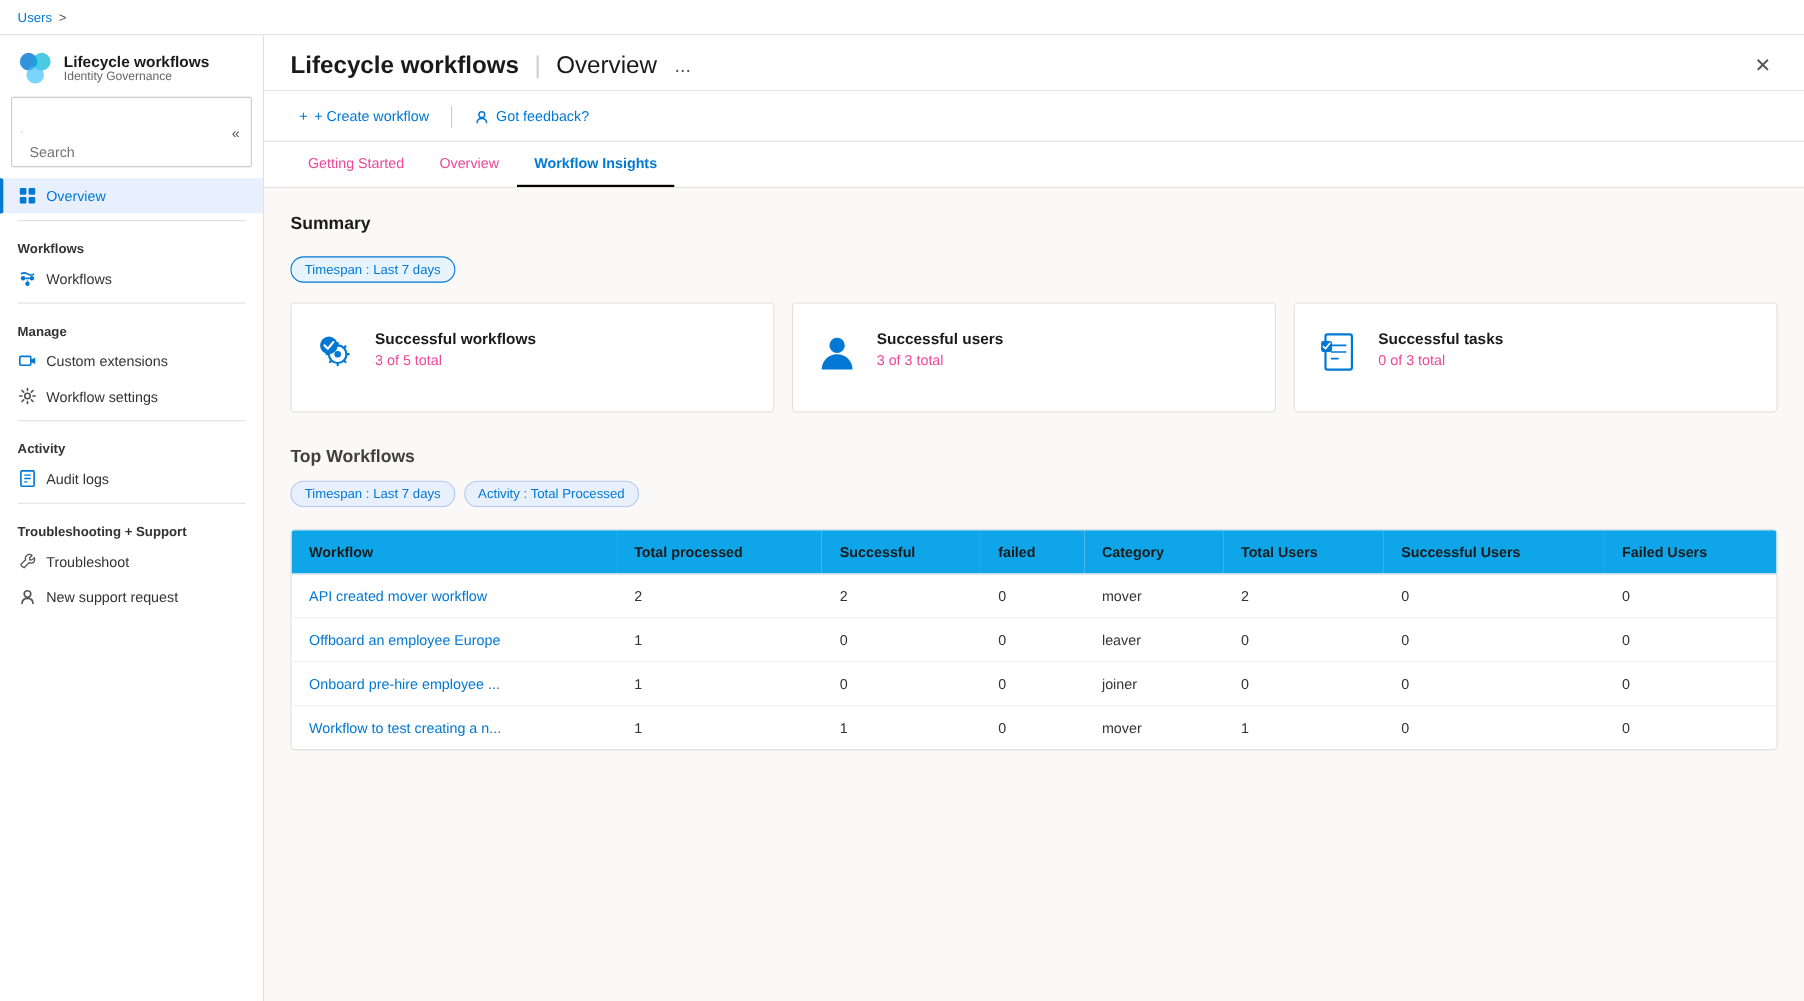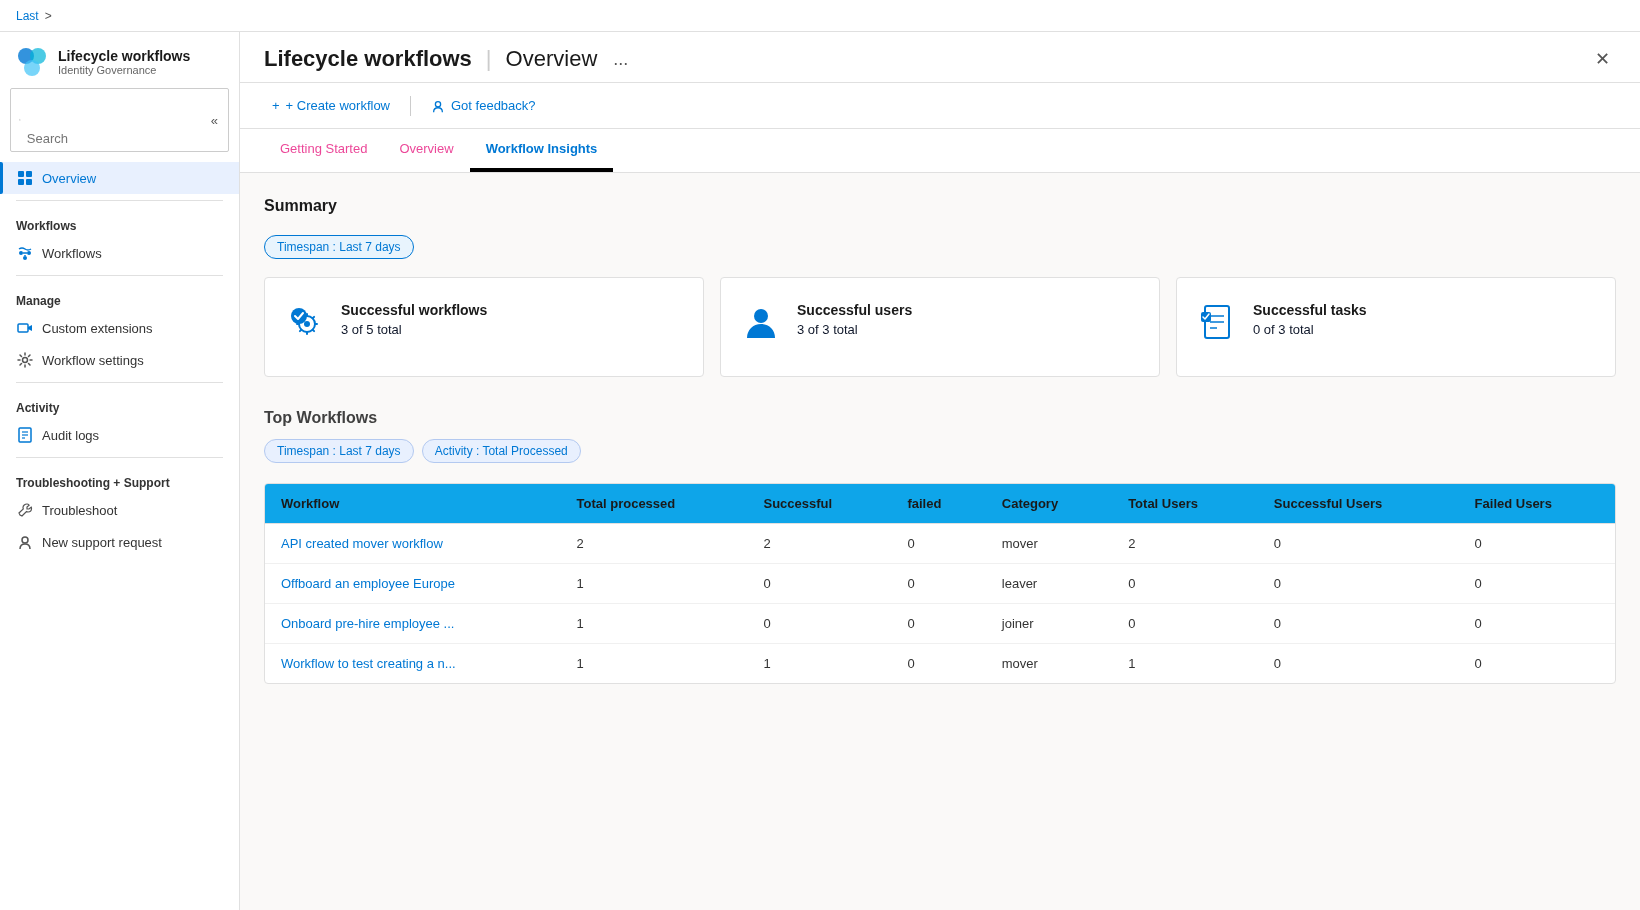--- a/index.html
+++ b/index.html
@@ -44,36 +44,36 @@
     .main-subtitle { font-size: 22px; font-weight: 300; color: #1a1a1a; }
     .more-btn { background: none; border: none; cursor: pointer; font-size: 18px; color: #555; padding: 2px 6px; }
     .close-btn { background: none; border: none; cursor: pointer; font-size: 18px; color: #555; padding: 2px 6px; }
 
     .action-bar { display: flex; align-items: center; gap: 12px; padding: 10px 24px; border-bottom: 1px solid #e0e0e0; background: #fff; }
     .action-btn { display: flex; align-items: center; gap: 6px; background: none; border: none; color: #0078d4; cursor: pointer; font-size: 13px; padding: 5px 8px; border-radius: 2px; }
     .action-sep { width: 1px; height: 20px; background: #ccc; }
 
     .tabs { display: flex; gap: 0; padding: 0 24px; border-bottom: 1px solid #e0e0e0; background: #fff; }
     .tab { padding: 12px 16px; cursor: pointer; color: #ec4899; font-size: 13px; border-bottom: 2px solid transparent; }
-    .tab.active { color: #0078d4; font-weight: 600; border-bottom: 4px solid #000000; }
+    .tab.active { color: #0078d4; font-weight: 600; border-bottom: 2px solid #000000; }
 
     .content { flex: 1; overflow-y: auto; padding: 24px; background: #faf9f8; }
 
     .section-title { font-size: 16px; font-weight: 700; color: #1a1a1a; margin-bottom: 20px; }
 
     
     .timespan-badge { display: inline-flex; align-items: center; background: #e8f4fd; border: 1px solid #0078d4; border-radius: 12px; padding: 4px 12px; font-size: 12px; color: #0078d4; margin-bottom: 18px; }
 
     
     .summary-cards { display: flex; gap: 16px; margin-bottom: 32px; }
     .summary-card { flex: 1; background: #fff; border: 1px solid #e0e0e0; border-radius: 4px; padding: 24px 20px; display: flex; align-items: flex-start; gap: 16px; min-height: 100px; }
     .card-icon { width: 40px; height: 40px; flex-shrink: 0; display: flex; align-items: center; justify-content: center; }
     .card-info { display: flex; flex-direction: column; gap: 4px; }
     .card-title { font-size: 14px; font-weight: 600; color: #1a1a1a; }
-    .card-value { font-size: 13px; color: #0f172a; }
+    .card-value { font-size: 13px; color: #ec4899; }
 
     
     .top-workflows-title { font-size: 16px; font-weight: 600; color: #404040; margin-bottom: 12px; }
     .filter-badges { display: flex; gap: 8px; margin-bottom: 20px; }
     .filter-badge { background: #e8f0fe; border: 1px solid #b3c9f0; border-radius: 12px; padding: 4px 12px; font-size: 12px; color: #0078d4; cursor: pointer; }
 
     
     .table-wrapper { background: #fff; border: 1px solid #e0e0e0; border-radius: 4px; overflow: hidden; }
     table { width: 100%; border-collapse: collapse; }
     thead th { background: #0ea5e9; text-align: left; padding: 12px 16px; font-size: 13px; font-weight: 600; color: #1a1a1a; border-bottom: 1px solid #e0e0e0; white-space: nowrap; }
@@ -82,21 +82,21 @@
     tbody td { padding: 12px 16px; font-size: 13px; color: #333; }
     tbody td.link-cell { color: #0078d4; cursor: pointer; text-decoration: none; }
 
     
     svg { display: block; }
   </style>
 </head>
 <body>
 
 <div class="top-bar">
-  <a href="#">Last</a>
+  <a href="#">Users</a>
   <span>&gt;</span>
 </div>
 
 <div class="app-shell">
 
   <div class="sidebar">
     <div class="sidebar-header">
 
       <svg class="sidebar-logo" viewBox="0 0 32 32" width="32" height="32">
         <circle cx="10" cy="10" r="8" fill="#0078d4" opacity="0.8"></circle>

